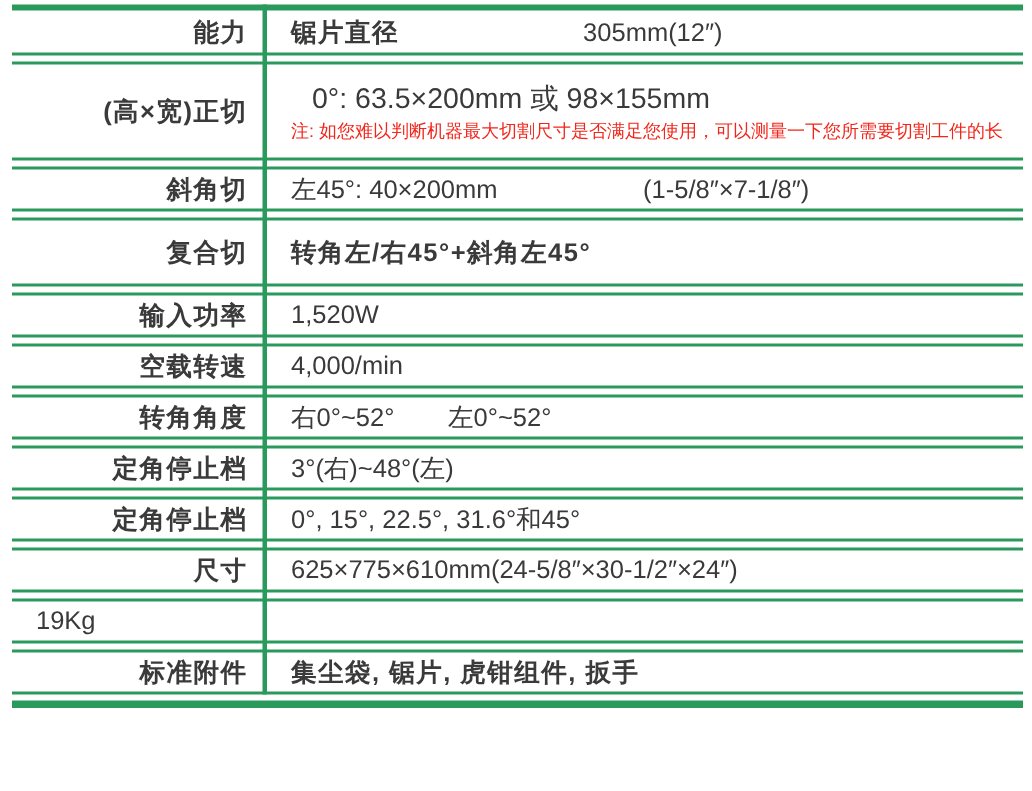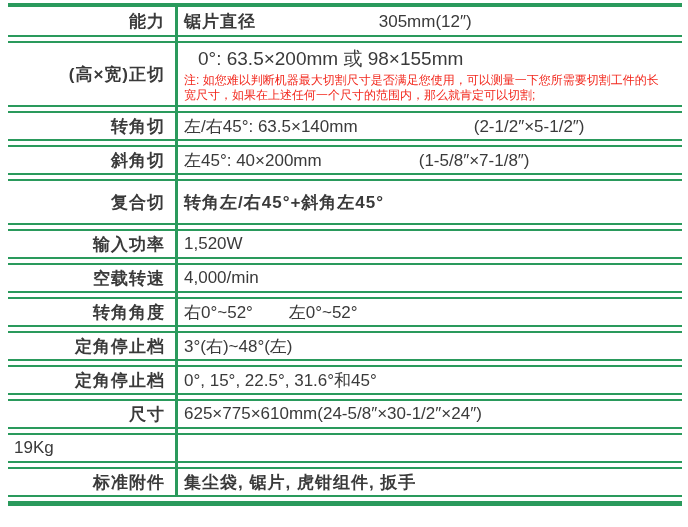--- a/index.html
+++ b/index.html
@@ -27,21 +27,21 @@
     height:30px;
   }
   .row.r-first{border-top-width:4px;height:34px;}
   .row.r-note{height:66px;}
   .row.r-two{height:46px;}
   .label{
     width:157px;flex:0 0 157px;text-align:right;padding-right:13px;
     font-size:17px;font-weight:bold;letter-spacing:1px;white-space:nowrap;
   }
   .value{
-    flex:1;padding-left:6px;font-size:17px;white-space:nowrap;
+    flex:1;padding-left:16px;font-size:17px;white-space:nowrap;
   }
   .value .va{display:inline-block;}
   .va.w190{width:190px;}
   .va.w285{width:285px;}
   .va.w230{width:230px;}
   .va.w100{width:100px;}
   .cn-bold{font-weight:bold;letter-spacing:1px;}
   .vcol{display:flex;flex-direction:column;justify-content:space-between;}
   .main-line{font-size:19px;padding-left:14px;margin-bottom:1px;}
   .note{
@@ -65,32 +65,24 @@
         <span class="vb">305mm(12″)</span>
       </div>
     </div>
 
     <div class="row r-note">
       <div class="label">(高×宽)正切</div>
       <div class="value vcol">
         <div class="main-line">0°: 63.5×200mm 或 98×155mm</div>
         <div class="note">
           <span>注: 如您难以判断机器最大切割尺寸是否满足您使用，可以测量一下您所需要切割工件的长</span><br>
-          <span>宽尺寸，如果在上述任何一个尺寸的范围内，那么就肯定可以切割;</span>
         </div>
       </div>
     </div>
 
-    <div class="row">
-      <div class="label">转角切</div>
-      <div class="value">
-        <span class="va w285">左/右45°: 63.5×140mm</span>
-        <span class="vb">(2-1/2″×5-1/2″)</span>
-      </div>
-    </div>
 
     <div class="row">
       <div class="label">斜角切</div>
       <div class="value">
         <span class="va w230">左45°: 40×200mm</span>
         <span class="vb">(1-5/8″×7-1/8″)</span>
       </div>
     </div>
 
     <div class="row r-two">

